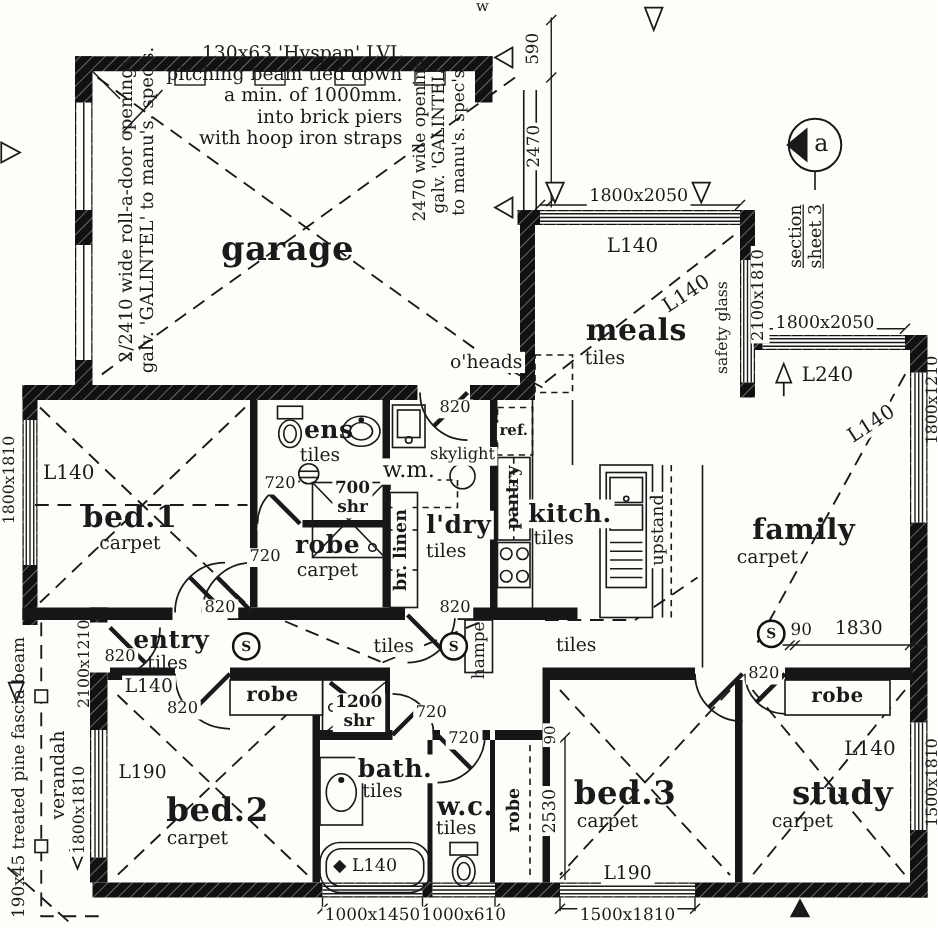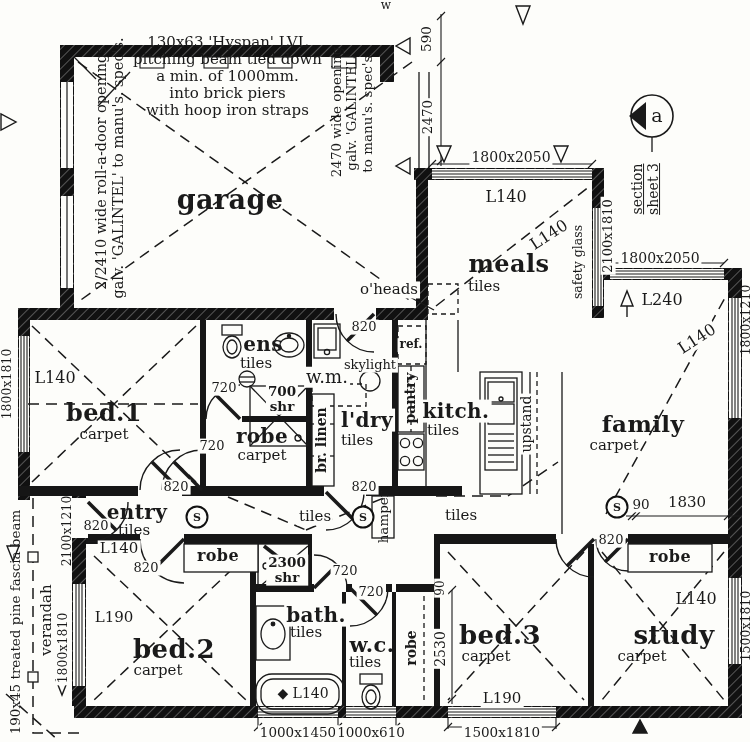--- a/index.html
+++ b/index.html
@@ -1,21 +1,21 @@
 <!DOCTYPE html>
 <html><head>
 <meta charset="utf-8">
 <style>
   html,body{margin:0;padding:0;background:#fff}
   .plan{position:relative;width:750px;height:742px;background:#fdfdfa;overflow:hidden;
         font-family:"DejaVu Serif",serif;color:#1a1a1a}
   .plan svg{position:absolute;left:0;top:0;z-index:1}
   .lbl{position:absolute;transform:translate(-50%,-50%);white-space:pre-line;text-align:center;
        line-height:1.14;z-index:3;color:#1a1a1a}
-  .tl{transform:none;text-align:center}
+  .tl{transform:none;text-align:right}
   .r90{transform:translate(-50%,-50%) rotate(-90deg)}
   .tilt{transform:translate(-50%,-50%) rotate(-33deg)}
   .rm{font-weight:700;letter-spacing:.4px}
   .b{font-weight:700}
   .bg{background:#fdfdfa;padding:0 2px}
   .ul{text-decoration:underline}
   .smoke{position:absolute;z-index:3;width:19px;height:19px;border:2.4px solid #111;border-radius:50%;
          background:#fdfdfa;font-weight:700;font-size:11px;line-height:19px;text-align:center;
          transform:translate(-50%,-50%);font-family:"DejaVu Serif",serif}
 </style>
@@ -407,21 +407,21 @@
 <span class="lbl bg" style="left:315px;top:517px;font-size:15px">tiles</span>
 <span class="lbl bg" style="left:461px;top:516px;font-size:15px">tiles</span>
 <span class="lbl r90" style="left:384px;top:517px;font-size:13.5px">hamper</span>
 <span class="lbl bg" style="left:641px;top:505px;font-size:13.5px">90</span>
 <span class="lbl bg" style="left:687px;top:503px;font-size:15px">1830</span>
 <span class="lbl r90" style="left:67px;top:531px;font-size:12.5px">2100x1210</span>
 <span class="lbl bg" style="left:96px;top:526px;font-size:13px">820</span>
 <span class="lbl bg" style="left:119px;top:549px;font-size:15px">L140</span>
 <span class="lbl bg" style="left:146px;top:568px;font-size:13px">820</span>
 <span class="lbl rm" style="left:218px;top:556px;font-size:16px">robe</span>
-<span class="lbl b bg" style="left:287px;top:570px;font-size:13.5px">2300
+<span class="lbl b bg" style="left:287px;top:570px;font-size:13.5px">1200
 shr</span>
 <span class="lbl bg" style="left:345px;top:571px;font-size:13px">720</span>
 <span class="lbl bg" style="left:611px;top:540px;font-size:13px">820</span>
 <span class="lbl rm" style="left:670px;top:557px;font-size:16px">robe</span>
 <span class="lbl r90" style="left:16px;top:622px;font-size:13.5px">190x45 treated pine fascia beam</span>
 <span class="lbl r90" style="left:47px;top:620px;font-size:15px">verandah</span>
 <span class="lbl r90 bg" style="left:63px;top:648px;font-size:12.5px">1800x1810</span>
 <span class="lbl" style="left:114px;top:618px;font-size:15px">L190</span>
 <span class="lbl rm" style="left:174px;top:650px;font-size:26px">bed.2</span>
 <span class="lbl" style="left:158px;top:671px;font-size:15px">carpet</span>
@@ -433,21 +433,21 @@
 <span class="lbl r90 b bg" style="left:412px;top:648px;font-size:14px">robe</span>
 <span class="lbl r90 bg" style="left:441px;top:588px;font-size:12px">90</span>
 <span class="lbl r90 bg" style="left:441px;top:649px;font-size:14px">2530</span>
 <span class="lbl rm" style="left:500px;top:636px;font-size:26px">bed.3</span>
 <span class="lbl" style="left:486px;top:657px;font-size:15px">carpet</span>
 <span class="lbl bg" style="left:502px;top:699px;font-size:15px">L190</span>
 <span class="lbl rm" style="left:674px;top:636px;font-size:26px">study</span>
 <span class="lbl" style="left:642px;top:657px;font-size:15px">carpet</span>
 <span class="lbl" style="left:696px;top:599px;font-size:16px">L140</span>
 <span class="lbl r90" style="left:746px;top:626px;font-size:12.5px">1500x1810</span>
-<span class="lbl bg" style="left:303px;top:694px;font-size:14px">◆ L140</span>
+<span class="lbl bg" style="left:292px;top:694px;font-size:14px">◆ L140</span>
 <span class="lbl bg" style="left:298px;top:733px;font-size:13.5px">1000x1450</span>
 <span class="lbl bg" style="left:371px;top:733px;font-size:13.5px">1000x610</span>
 <span class="lbl bg" style="left:502px;top:733px;font-size:13.5px">1500x1810</span>
 
 <span class="smoke" style="left:197px;top:517px">S</span>
 <span class="smoke" style="left:363px;top:517px">S</span>
 <span class="smoke" style="left:617px;top:507px">S</span>
 
 </div>
 

